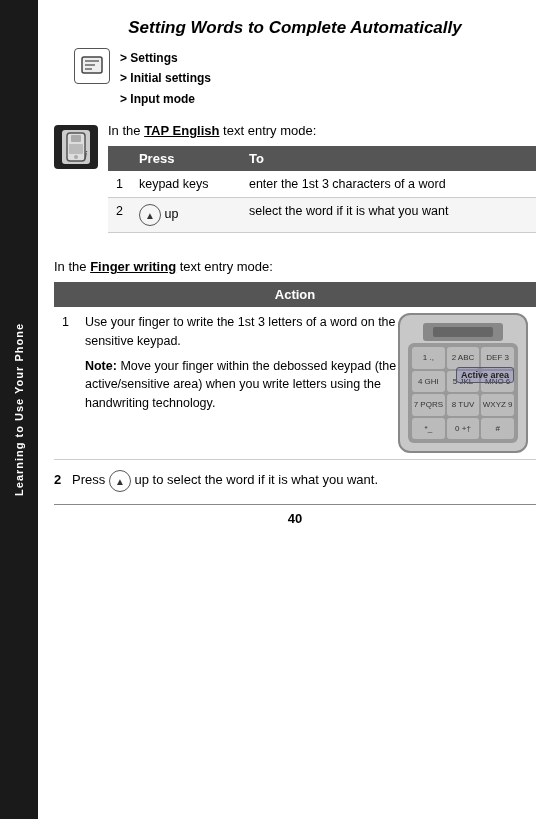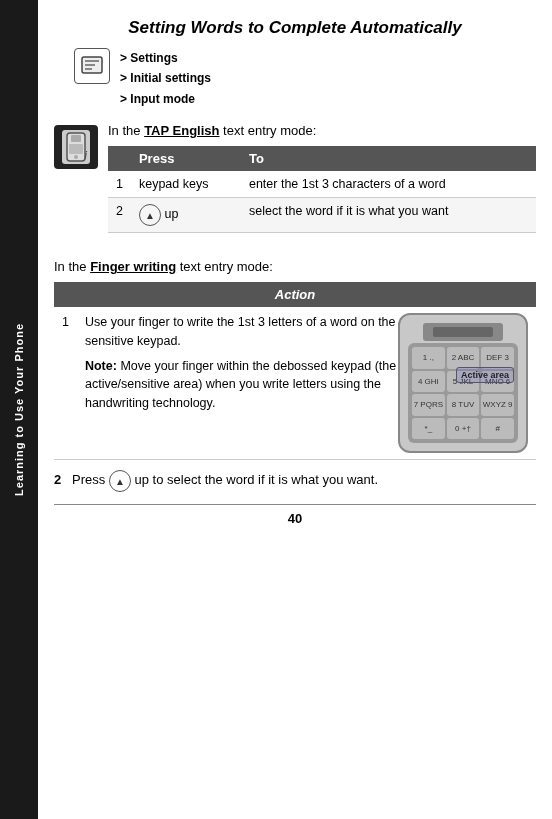--- a/index.html
+++ b/index.html
@@ -203,21 +203,20 @@
       margin-bottom: 10px;
     }
 
     .action-table thead tr th {
       background: #555;
       color: #fff;
       padding: 5px 8px;
       font-size: 13px;
       font-weight: bold;
       text-align: center;
-      font-style: italic;
     }
 
     .action-table tbody tr {
       border-bottom: 1px solid #ccc;
     }
 
     .action-table td {
       padding: 6px 8px;
       vertical-align: top;
       color: #000;

